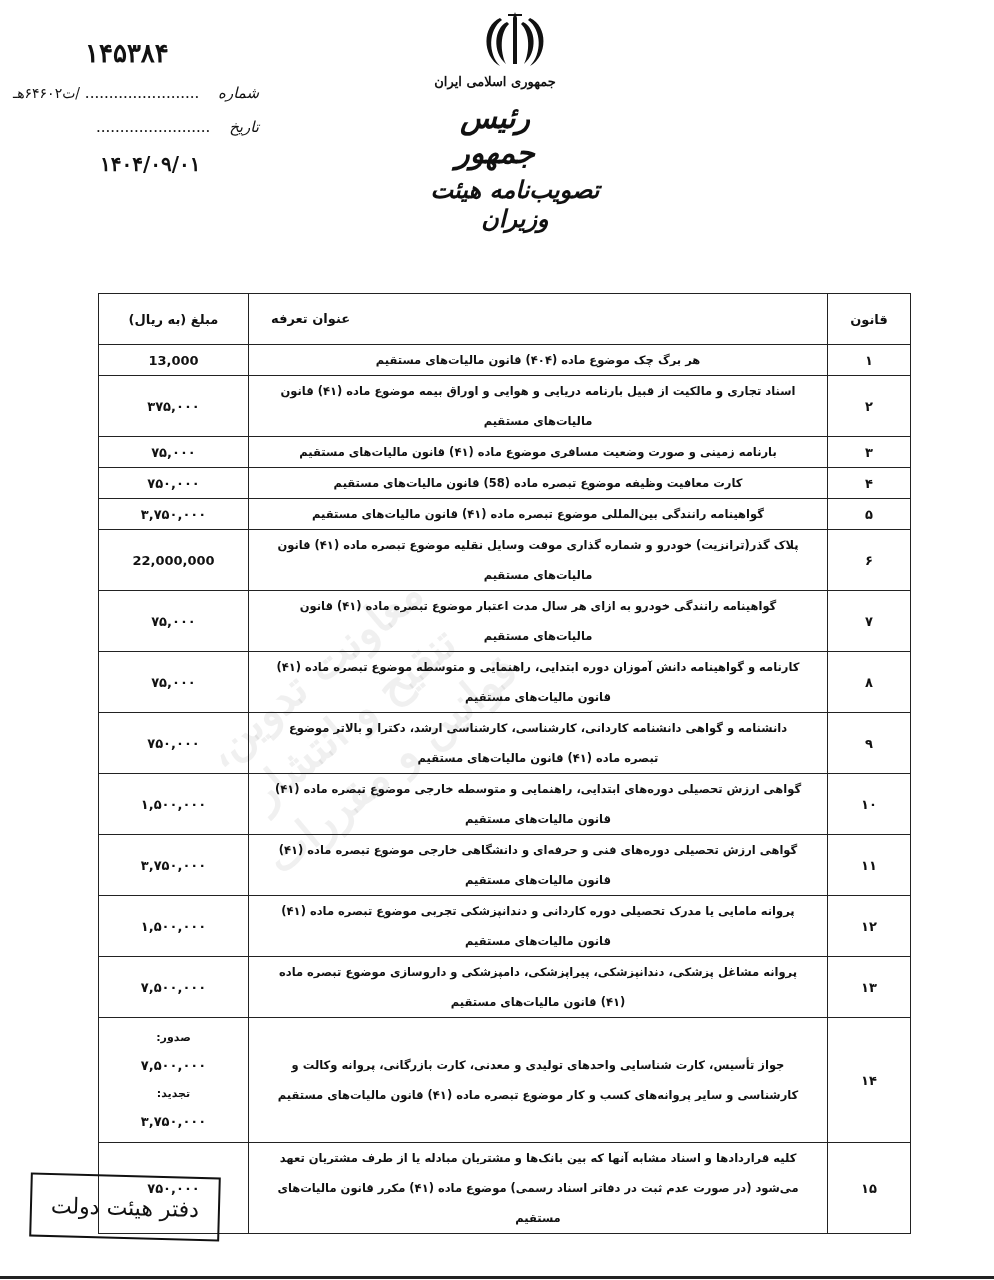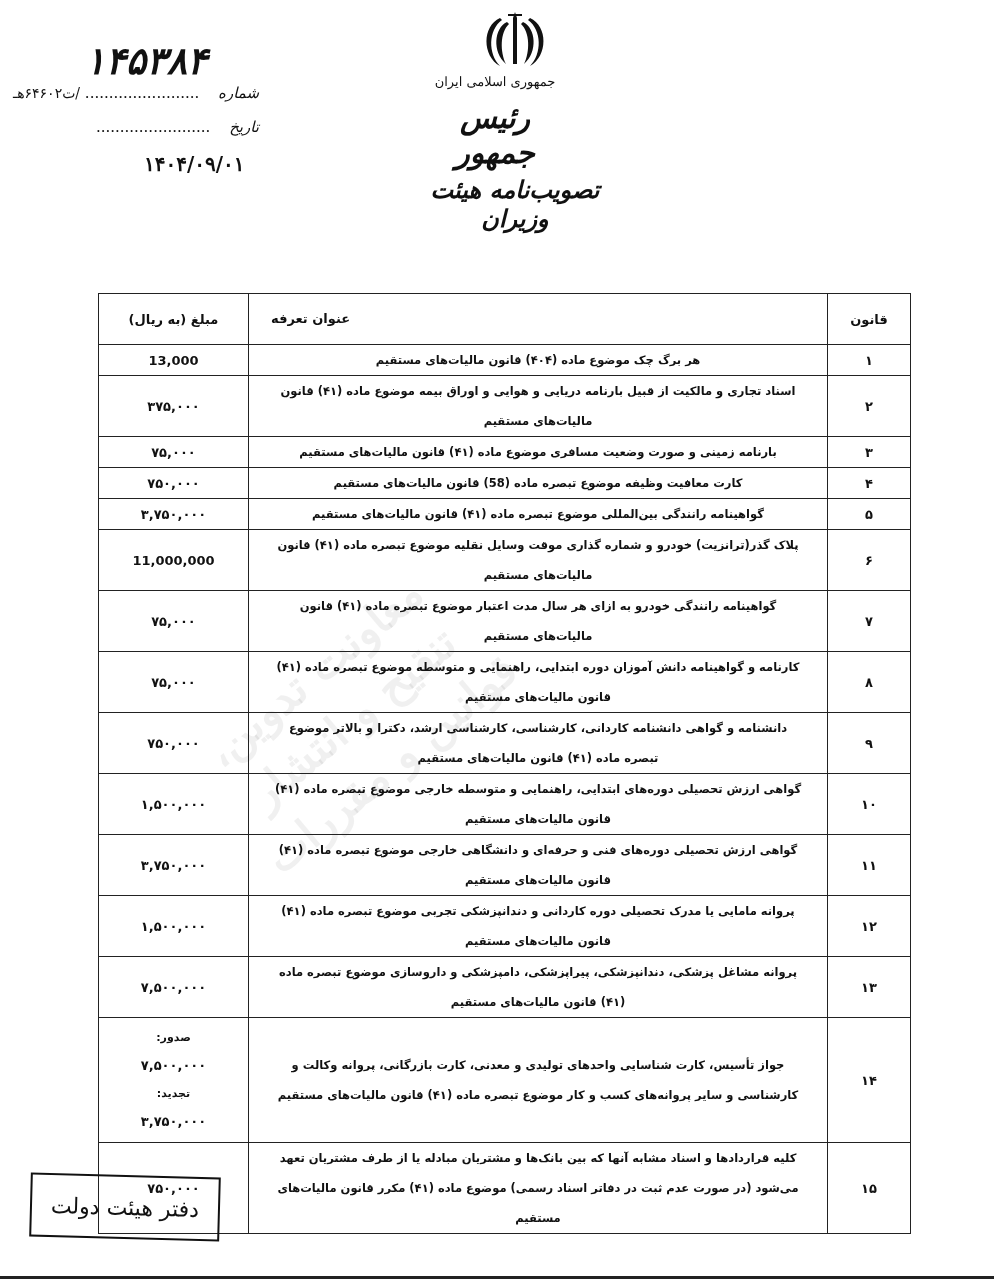--- a/index.html
+++ b/index.html
@@ -2,32 +2,32 @@
 <html><head>
 <meta charset="utf-8">
 <style>
   html, body { margin: 0; padding: 0; background: #ffffff; }
   body {
     width: 994px; height: 1280px; position: relative; overflow: hidden;
     font-family: "DejaVu Sans", sans-serif; color: #111;
   }
   .abs { position: absolute; }
   
-  .ref-number { left: 85px; top: 38px; font-size: 38px; font-weight: bold; letter-spacing: 6px; direction: rtl; font-family: "DejaVu Serif", serif; font-style: italic; }
+  .ref-number { left: 85px; top: 38px; font-size: 26px; font-weight: bold; letter-spacing: 6px; direction: rtl; font-family: "DejaVu Serif", serif; }
   .meta-row { direction: rtl; font-size: 15px; font-weight: normal; font-family: "DejaVu Serif", serif; white-space: nowrap; padding-left: 33px; }
   .meta-number { right: 735px; top: 84px; }
   .meta-date { right: 735px; top: 118px; }
   .meta-row .lbl { font-style: italic; margin-left: 14px; }
   .meta-row .dots { letter-spacing: 1px; }
   .meta-row .val { font-size: 14px; }
-  .date-value { left: 100px; top: 152px; font-size: 20px; font-weight: bold; direction: rtl; font-family: "DejaVu Serif", serif; margin-left: 44px; }
+  .date-value { left: 100px; top: 152px; font-size: 20px; font-weight: bold; direction: rtl; font-family: "DejaVu Serif", serif; }
 
   
   .emblem { left: 480px; top: 8px; width: 70px; height: 62px; }
-  .republic { left: 420px; top: 74px; width: 150px; text-align: center; font-size: 13px; font-weight: normal; direction: rtl; font-family: "DejaVu Serif", serif; }
+  .republic { left: 420px; top: 74px; width: 150px; text-align: center; font-size: 13px; font-weight: bold; direction: rtl; font-family: "DejaVu Serif", serif; }
   .president { left: 420px; top: 100px; width: 150px; text-align: center; font-size: 30px; font-weight: bold; font-style: italic; direction: rtl; font-family: "DejaVu Serif", serif; }
   .cabinet { left: 405px; top: 175px; width: 220px; text-align: center; font-size: 24px; font-weight: bold; font-style: italic; direction: rtl; font-family: "DejaVu Serif", serif; }
 
   
   .tariff-table {
     position: absolute; left: 98px; top: 293px; width: 813px;
     border-collapse: collapse; direction: rtl;
     font-family: "DejaVu Sans", sans-serif; font-weight: bold; font-size: 11.5px;
   }
   .tariff-table td, .tariff-table th {
@@ -121,21 +121,21 @@
       <td class="col-amount">۷۵۰,۰۰۰</td>
     </tr>
     <tr class="row-single">
       <td class="col-idx">۵</td>
       <td class="col-title">گواهینامه رانندگی بین‌المللی موضوع تبصره ماده (۴۱) قانون مالیات‌های مستقیم</td>
       <td class="col-amount">۳,۷۵۰,۰۰۰</td>
     </tr>
     <tr class="row-single">
       <td class="col-idx">۶</td>
       <td class="col-title">پلاک گذر(ترانزیت) خودرو و شماره گذاری موقت وسایل نقلیه موضوع تبصره ماده (۴۱) قانون مالیات‌های مستقیم</td>
-      <td class="col-amount">11,000,000</td>
+      <td class="col-amount">22,000,000</td>
     </tr>
     <tr class="row-single">
       <td class="col-idx">۷</td>
       <td class="col-title">گواهینامه رانندگی خودرو به ازای هر سال مدت اعتبار موضوع تبصره ماده (۴۱) قانون مالیات‌های مستقیم</td>
       <td class="col-amount">۷۵,۰۰۰</td>
     </tr>
     <tr class="row-double">
       <td class="col-idx">۸</td>
       <td class="col-title">کارنامه و گواهینامه دانش آموزان دوره ابتدایی، راهنمایی و متوسطه موضوع تبصره ماده (۴۱) قانون مالیات‌های مستقیم</td>
       <td class="col-amount">۷۵,۰۰۰</td>

